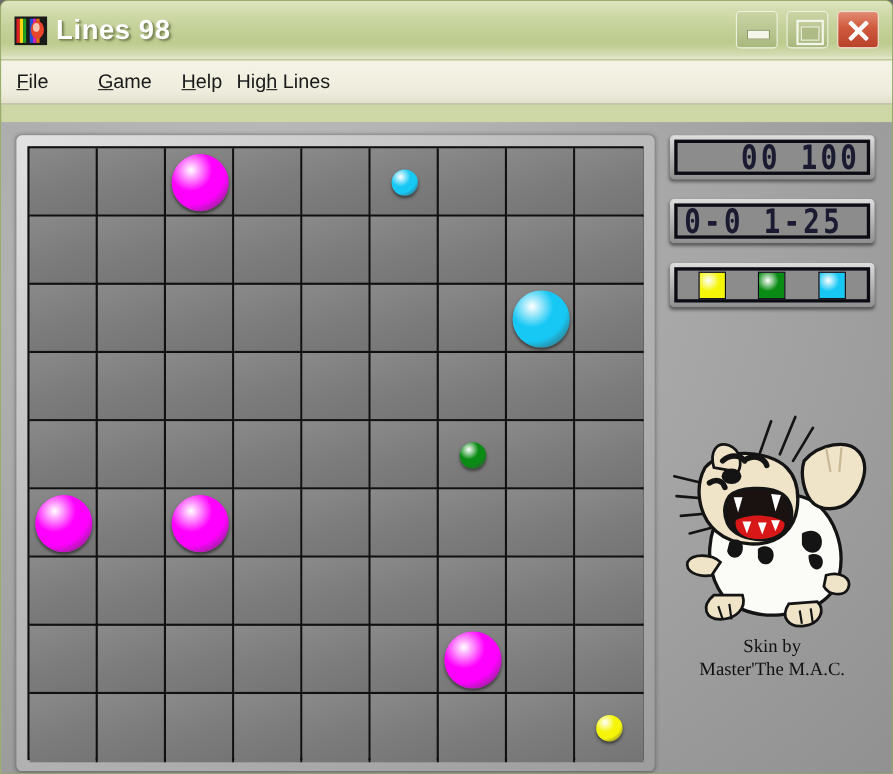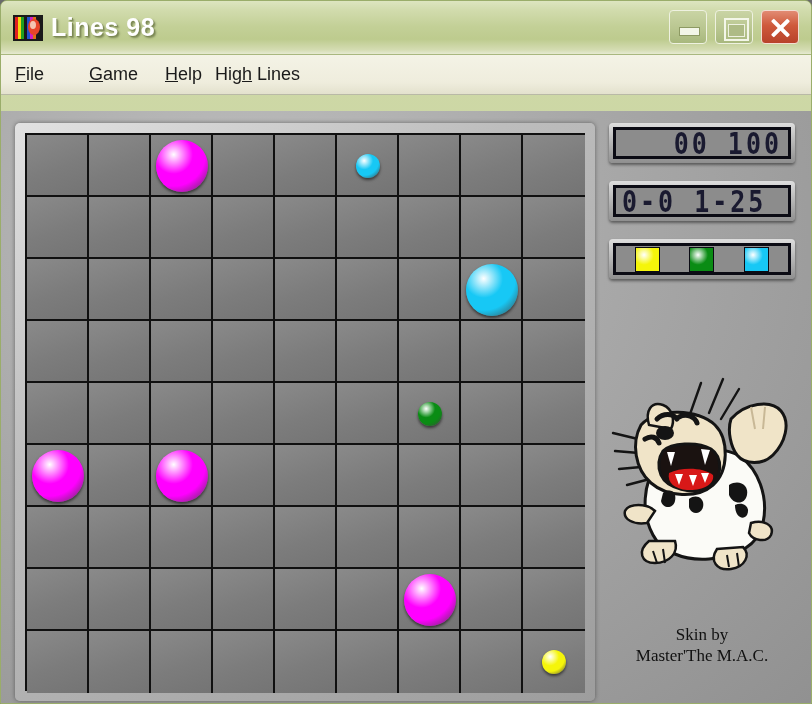--- a/index.html
+++ b/index.html
@@ -260,21 +260,20 @@
     left: 2px; top: 250px;
     width: 196px; height: 210px;
   }
   #credit {
     position: absolute;
     left: 0; top: 455px;
     width: 198px;
     text-align: center;
     color: #111;
     font-family: "Liberation Serif", serif;
-    margin-top: 47px;
   }
   #credit .line1 { font-size: 17px; }
   #credit .line2 { font-size: 17px; margin-top: 1px; }
 </style>
 </head>
 <body>
 
 <div id="window">
 
   <div id="titlebar">

